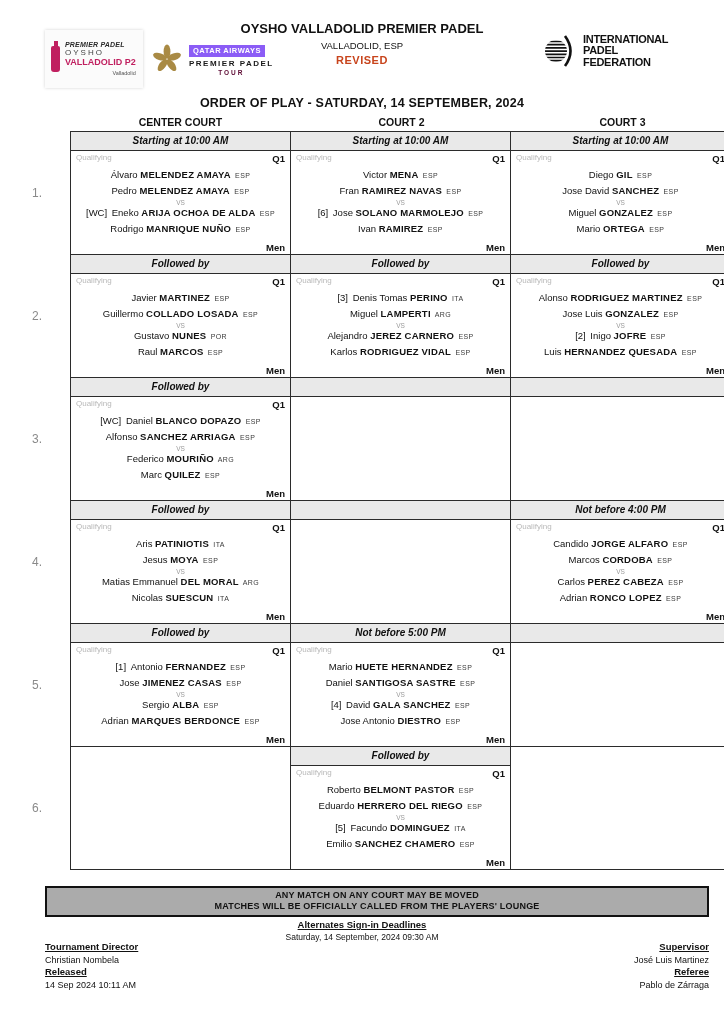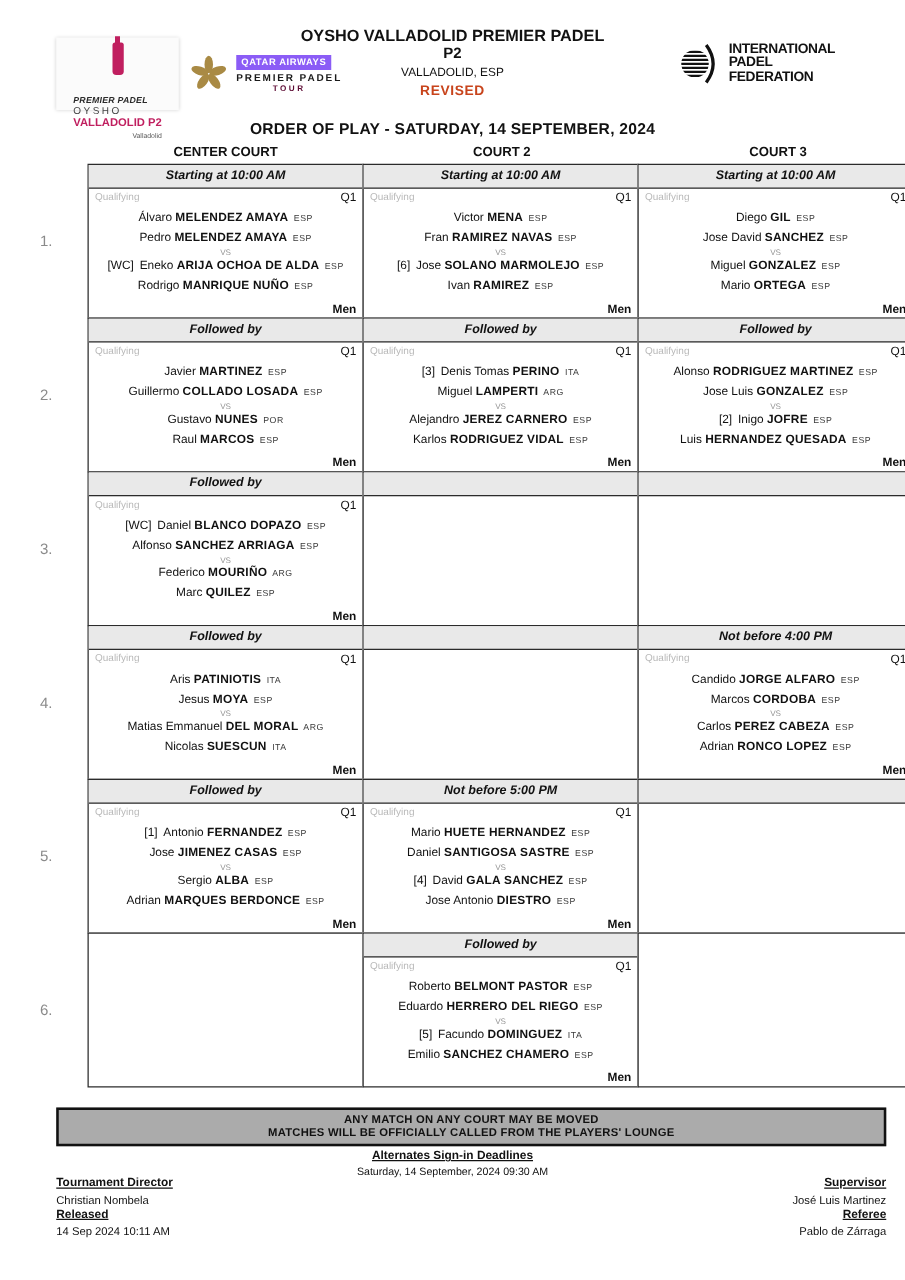--- a/index.html
+++ b/index.html
@@ -11,21 +11,21 @@
 
   
   .title-block { position:absolute; top:22px; left:212px; width:300px; text-align:center; }
   .evt-title { font-size:13px; font-weight:bold; line-height:14px; }
   .evt-sub   { font-size:12px; font-weight:bold; line-height:13px; }
   .evt-loc   { font-size:9.5px; margin-top:4px; }
   .evt-dates { font-size:9.5px; margin-top:3px; }
   .evt-rev   { font-size:11px; font-weight:bold; margin-top:3px; letter-spacing:.5px; }
 
   .logo-left { position:absolute; left:45px; top:30px; width:98px; height:58px;
-    background:#fbfbfb; box-shadow:0 0 3px rgba(0,0,0,.18); display:flex; align-items:center; padding:4px 6px; gap:17px;flex-direction:column; }
+    background:#fbfbfb; box-shadow:0 0 3px rgba(0,0,0,.18); display:flex; align-items:center; padding:4px 6px; gap:5px; }
   .bottle { width:9px; height:26px; background:#c01f5f; border-radius:2px 2px 3px 3px; position:relative; flex:0 0 auto; }
   .bottle:before { content:""; position:absolute; top:-5px; left:2.5px; width:4px; height:6px; background:#c01f5f; }
   .ll-text { line-height:1; }
   .ll-premier { font-size:7px; font-weight:bold; font-style:italic; color:#2a2a2a; letter-spacing:.2px; }
   .ll-oysho { font-size:8px; letter-spacing:2px; color:#444; margin-top:1px; }
   .ll-vall { font-size:9px; font-weight:bold; color:#c01f5f; margin-top:1px; }
   .ll-city { font-size:5.5px; color:#555; margin-top:4px; text-align:right; }
 
   .logo-mid { position:absolute; left:150px; top:40px; display:flex; align-items:center; gap:5px; }
   .lm-text { line-height:1; }
@@ -48,21 +48,21 @@
   .grid-row + .grid-row { margin-top:-1px; }
   .row-num { position:absolute; left:-38px; top:50%; transform:translateY(-50%);
     font-size:12px; color:#8a8a8a; }
   .cell { width:221px; height:124px; border:1px solid #2b2b2b; background:#fff; position:relative; }
   .cell + .cell { margin-left:-1px; }
   .band { height:19px; line-height:18px; background:#e9e9e9; border-bottom:1px solid #2b2b2b;
     text-align:center; font-size:10px; font-weight:bold; font-style:italic; }
   .body { position:relative; height:104px; }
   .meta { position:absolute; top:2px; left:5px; right:5px; display:flex; justify-content:space-between; align-items:flex-start; }
   .qual { color:#b9b9b9; font-size:8px; }
-  .q1 { font-size:9.5px; font-weight:normal; }
+  .q1 { font-size:9.5px; font-weight:bold; }
   .players { padding-top:17px; text-align:center; }
   .pline { font-size:9.5px; line-height:14.5px; white-space:nowrap; }
   .pline .pre { margin-right:2px; }
   .pline .last { font-weight:bold; letter-spacing:.2px; }
   .pline .nat { font-size:7px; color:#3a3a3a; margin-left:2px; letter-spacing:.4px; }
   .vs { font-size:6.5px; color:#9a9a9a; line-height:7px; }
   .gender { position:absolute; bottom:2px; right:5px; font-size:9.5px; font-weight:bold; }
 
   
   .banner { position:absolute; left:45px; top:886px; width:664px; border:2px solid #111;
@@ -103,21 +103,20 @@
     </svg>
     <div class="lm-text">
       <span class="lm-qatar">QATAR AIRWAYS</span>
       <div class="lm-premier">PREMIER PADEL</div>
       <div class="lm-tour">TOUR</div>
     </div>
   </div>
 
   <div class="title-block">
     <div class="evt-title">OYSHO VALLADOLID PREMIER PADEL</div>
-    <div class="evt-sub">P2</div>
     <div class="evt-loc">VALLADOLID, ESP</div>
     <div class="evt-rev" id="revised" style="color: rgb(200, 68, 28);">REVISED</div>
   </div>
 
   <div class="logo-right">
     <svg width="36" height="38" viewBox="0 0 36 38">
       <defs>
           <clipPath id="ipfc">
             <circle cx="13" cy="19" r="11"></circle>
           </clipPath>

